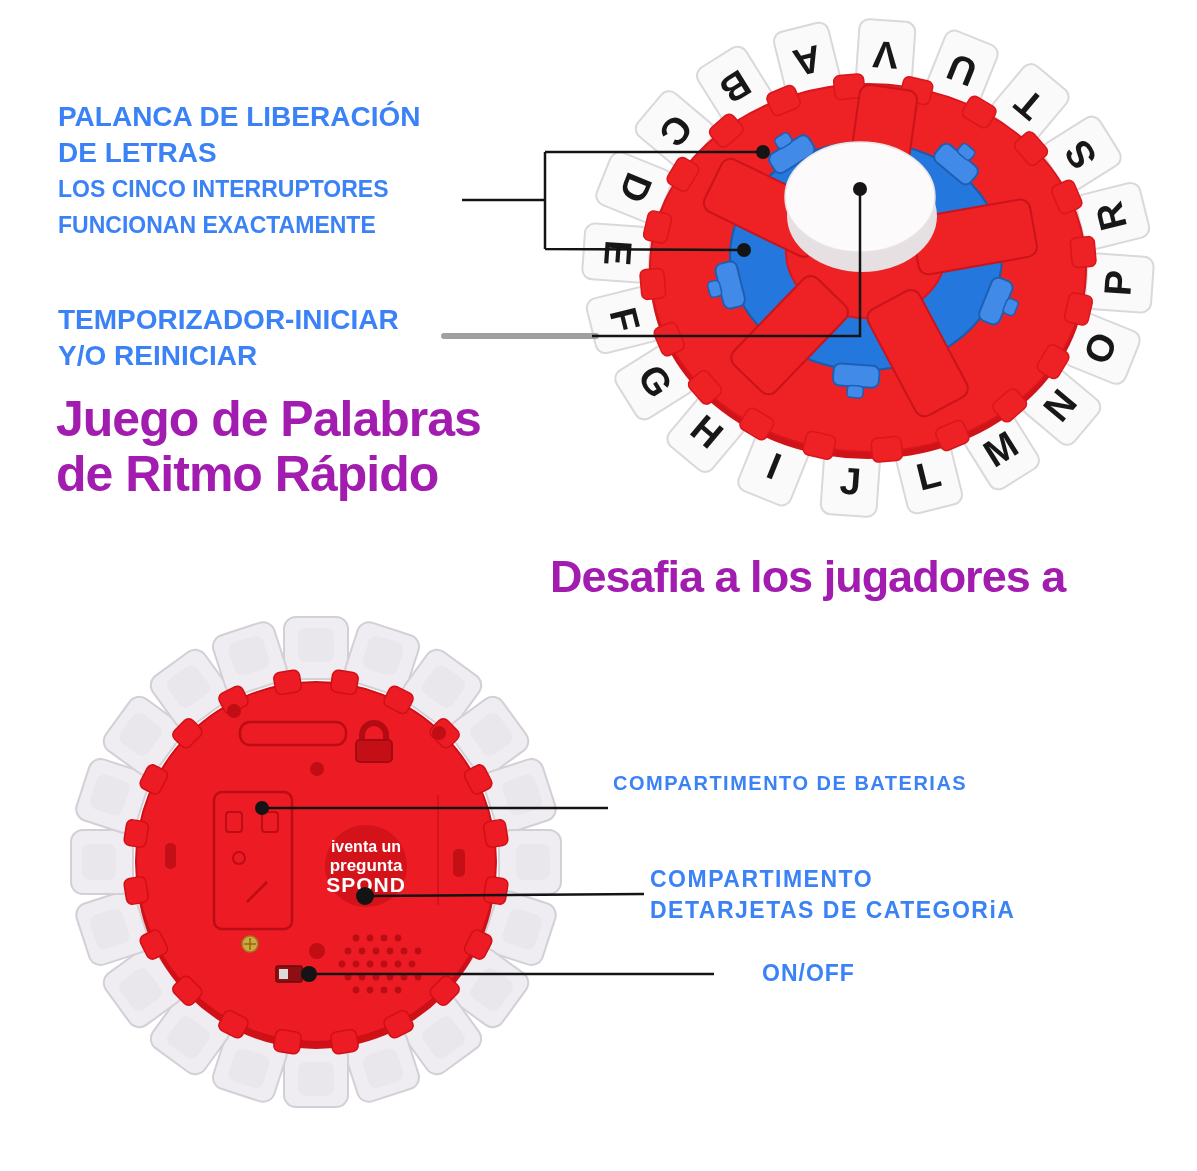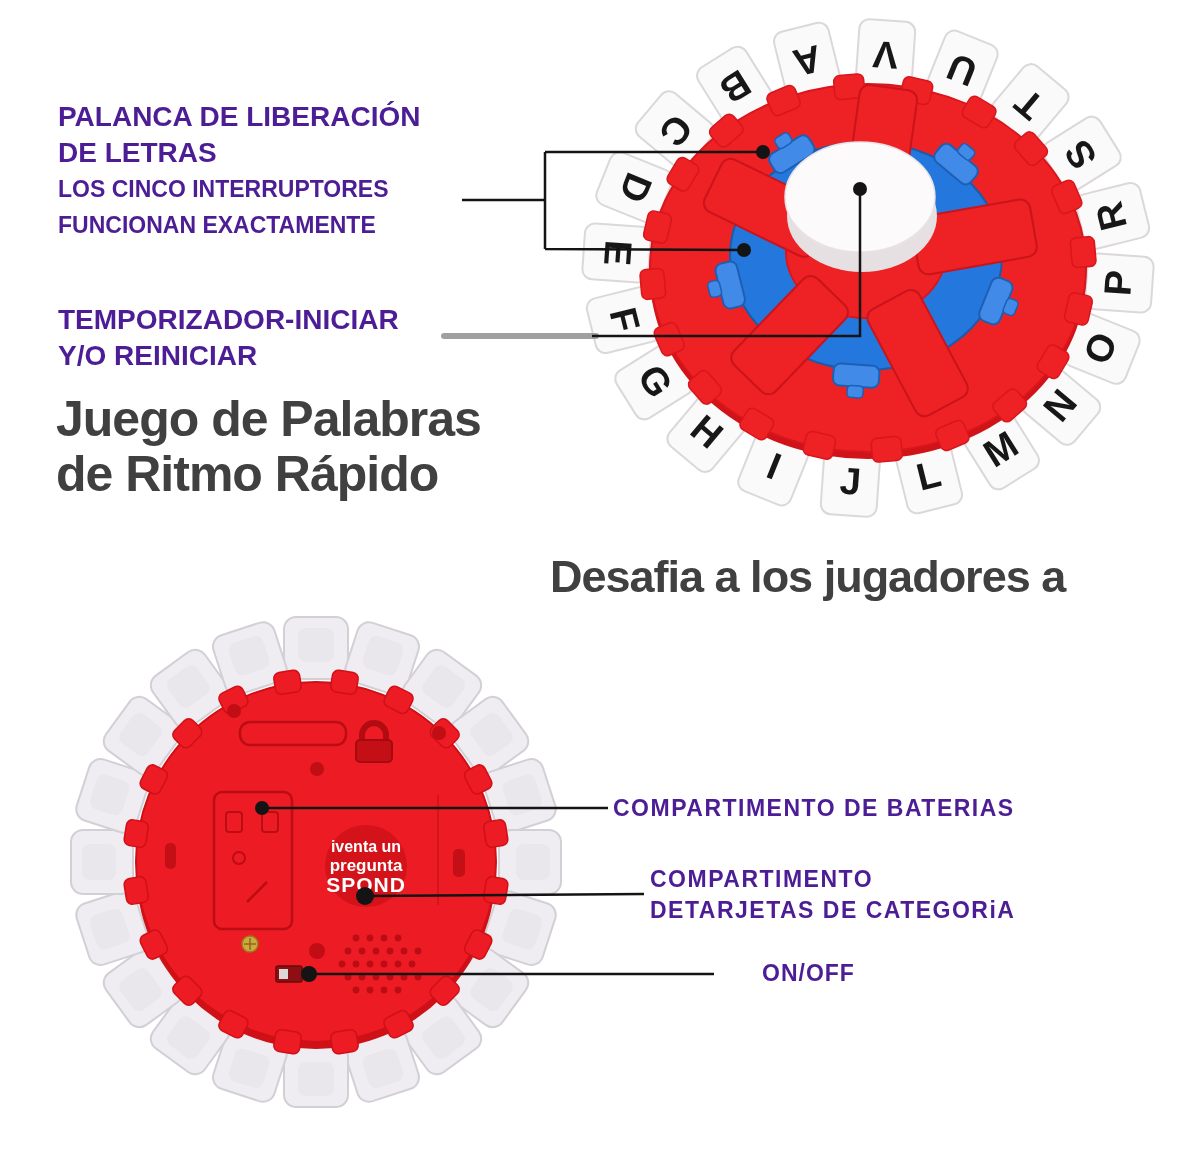--- a/index.html
+++ b/index.html
@@ -1,29 +1,29 @@
 <!DOCTYPE html>
 <html><head>
 <meta charset="utf-8">
 <style>
   html,body{margin:0;padding:0;background:#ffffff;}
   #stage{position:relative;width:1197px;height:1171px;overflow:hidden;background:#ffffff;
          font-family:"Liberation Sans",sans-serif;}
   #scene{position:absolute;left:0;top:0;}
-  .lbl{position:absolute;font-weight:bold;color:#4c1d95;white-space:nowrap;}
+  .lbl{position:absolute;font-weight:bold;color:#3b82f6;white-space:nowrap;}
   .lbl div{white-space:nowrap;}
   #palanca-label{left:58px;top:99px;font-size:28px;line-height:36px;}
   #cinco-label{left:58px;top:171px;font-size:23px;line-height:36px;}
   #tempo-label{left:58px;top:302px;font-size:28px;line-height:36px;}
   #juego-heading{left:56px;top:392px;font-size:50px;line-height:55px;letter-spacing:-1px;}
   #desafia-heading{left:550px;top:547px;font-size:45px;line-height:59px;letter-spacing:-1px;}
-  #baterias-label{left:613px;top:795px;font-size:23px;letter-spacing:1.5px;}
+  #baterias-label{left:613px;top:772px;font-size:20px;letter-spacing:1.5px;}
   #tarjetas-label{left:650px;top:864px;font-size:23px;line-height:31px;letter-spacing:1.5px;}
   #onoff-label{left:726px;top:960px;font-size:23px;letter-spacing:1px;margin-left:36px;}
-  .redtxt{color:#404040;}
+  .redtxt{color:#a21caf;}
   .stickertxt{font-family:"Liberation Sans",sans-serif;font-weight:bold;fill:#ffffff;text-anchor:middle;}
 </style>
 </head>
 <body>
 
 <div id="stage">
 
   <svg id="scene" width="1197" height="1171" viewBox="0 0 1197 1171">
 
     <g id="bottom-device">

